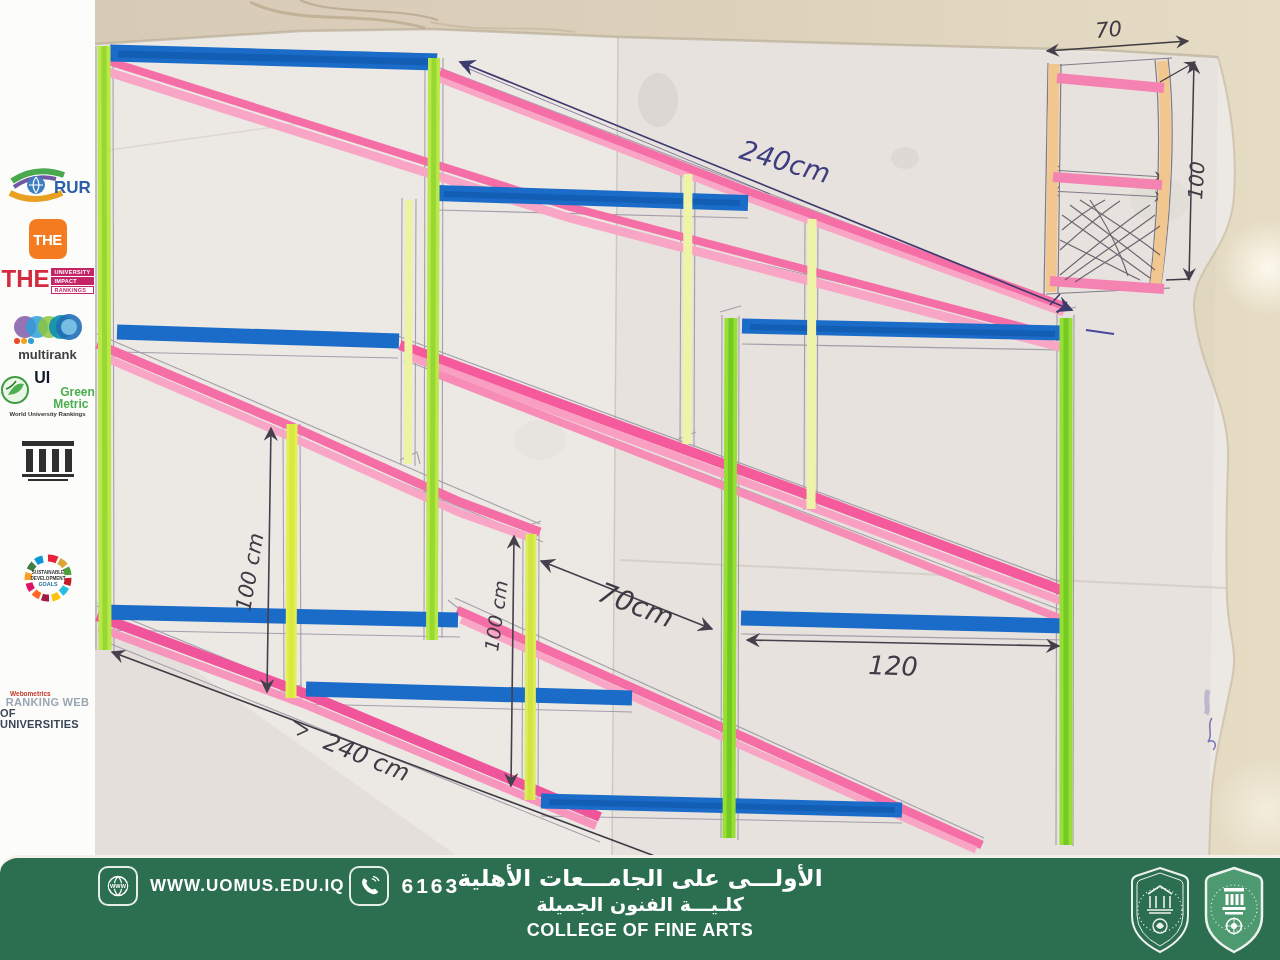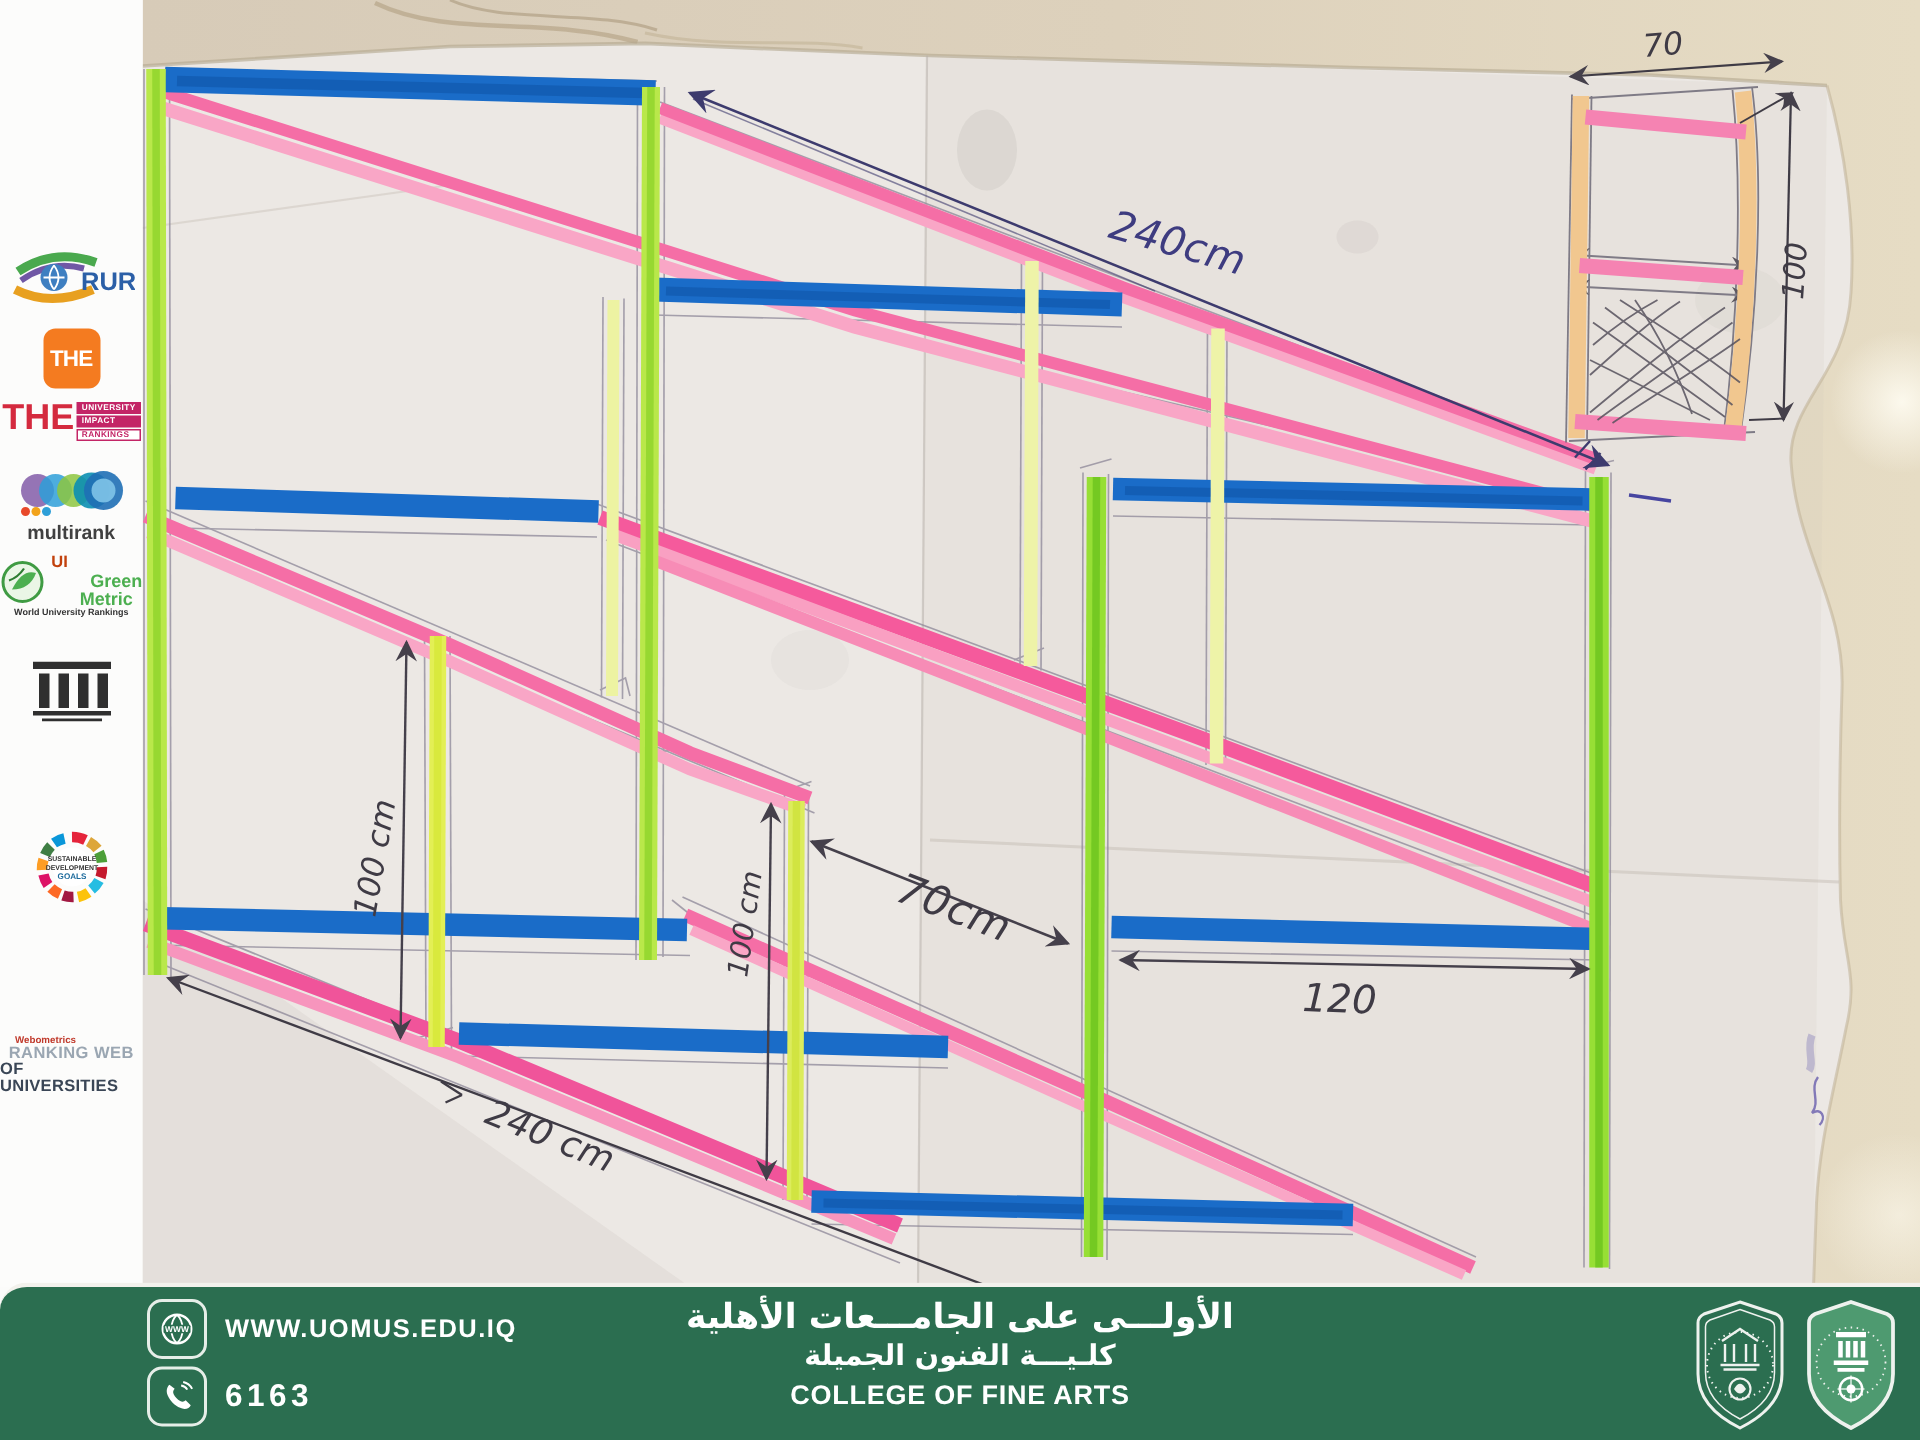--- a/index.html
+++ b/index.html
@@ -24,21 +24,21 @@
   .fae-en{font-size:5.5px;color:#666;}
   .web-brand{font-size:6.5px;font-weight:bold;color:#c0392b;align-self:flex-start;margin-left:10px;}
   .web-l1{font-size:11px;font-weight:bold;color:#9aa6b2;letter-spacing:.3px;line-height:1;}
   .web-l2{font-size:11px;font-weight:bold;color:#3a4656;letter-spacing:.2px;line-height:1;}
   
   .photo{position:absolute;left:95px;top:0;width:1185px;height:858px;}
   
   .banner{position:absolute;left:0;top:855px;width:1280px;height:105px;background:#2b6e50;
           border-top:3px solid #f2f1ec;border-top-left-radius:18px;z-index:5;
           display:flex;align-items:center;color:#fff;}
-  .contact{position:absolute;left:98px;top:8px;display:flex;flex-direction:column;gap:5px;}
+  .contact{position:absolute;left:98px;top:8px;display:flex;flex-direction:row;gap:5px;}
   .c-row{display:flex;align-items:center;gap:12px;}
   .c-ico{width:36px;height:36px;border:2px solid #e6eee8;border-radius:10px;display:flex;
          align-items:center;justify-content:center;flex:0 0 auto;}
   .c-web{font-size:17px;font-weight:bold;letter-spacing:1px;}
   .c-phone{font-size:21px;font-weight:bold;letter-spacing:3px;}
   .b-center{position:absolute;left:50%;top:6px;transform:translateX(-50%);text-align:center;
             width:560px;line-height:1.25;}
   .b-ar1{font-size:23px;font-weight:bold;direction:rtl;font-family:"DejaVu Sans",sans-serif;}
   .b-ar2{font-size:19px;font-weight:bold;direction:rtl;font-family:"DejaVu Sans",sans-serif;}
   .b-en{font-size:18px;font-weight:bold;letter-spacing:.5px;margin-top:2px;}
@@ -327,21 +327,21 @@
     </div>
 
     <div class="logo" style="top:370px;">
       <div style="display:flex;align-items:center;gap:4px;">
         <svg width="30" height="30" viewBox="0 0 30 30">
           <circle cx="15" cy="15" r="13" fill="#eaf6e6" stroke="#3f9b43" stroke-width="2"></circle>
           <path d="M8,20 Q15,6 24,9 Q20,20 8,20 Z" fill="#4caf50"></path>
           <path d="M6,14 Q12,12 16,6" stroke="#2e7d32" stroke-width="1.5" fill="none"></path>
         </svg>
         <div class="gm-words">
-          <span style="font-size:11px;font-weight:bold;color:#c2410c;">UI</span>
+          <span style="font-size:16px;font-weight:bold;color:#0f172a;">UI</span>
           <span style="font-size:12px;color:#4caf50;font-weight:bold;padding-left:26px;">Green</span>
           <span style="font-size:12px;color:#4caf50;font-weight:bold;padding-left:19px;">Metric</span>
         </div>
       </div>
       <div class="gm-tag">World University Rankings</div>
     </div>
 
     <div class="logo" style="top:441px;">
       <svg width="52" height="40" viewBox="0 0 52 40" fill="#2f2f2f">
         <rect x="0" y="0" width="52" height="5"></rect>

